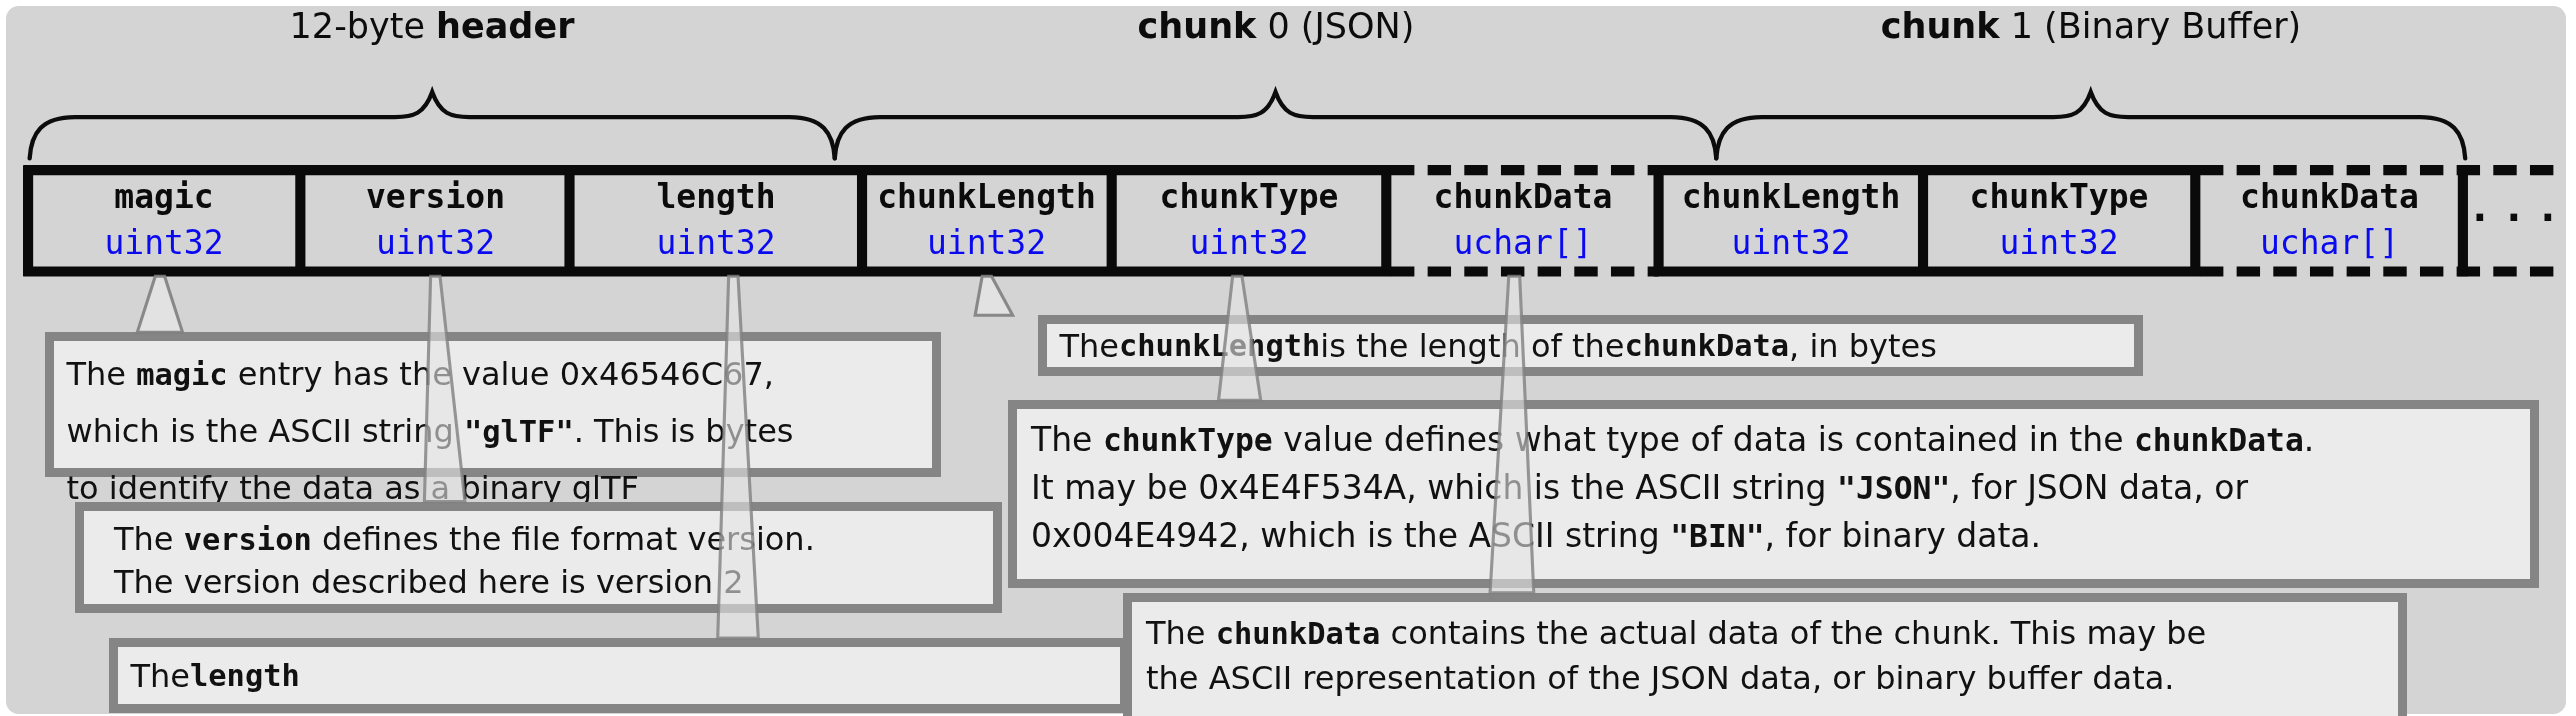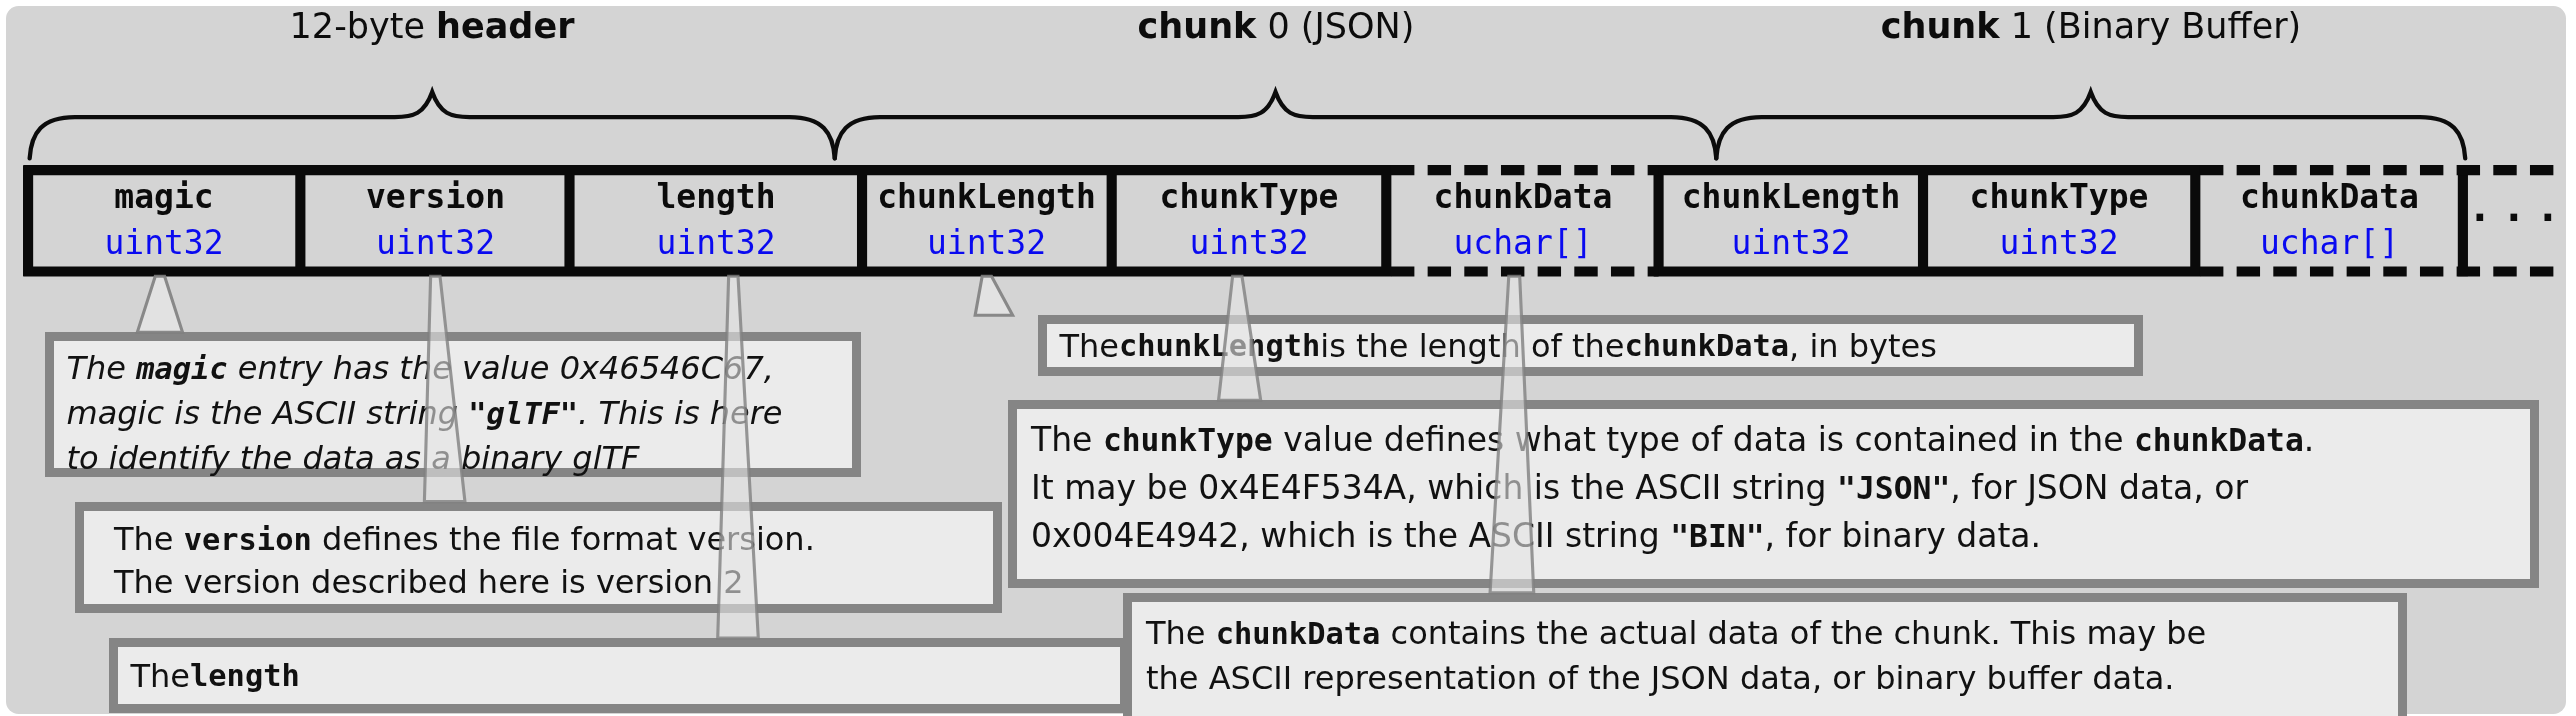--- a/index.html
+++ b/index.html
@@ -25,21 +25,21 @@
   .ellipsis{position:absolute;left:2471px;top:170px;width:95px;height:101px;display:flex;
             align-items:center;justify-content:center;font-family:"DejaVu Sans Mono",monospace;
             font-weight:700;font-size:41px;color:#0b0b0b;letter-spacing:9.4px;transform:translateY(-14%);}
 
   
   .callout{position:absolute;background:var(--callout-bg,#ebebeb);
            border:9.4px solid var(--callout-border,#858585);box-sizing:border-box;
            color:#111;font-size:32px;white-space:nowrap;}
   .callout .seg-code{font-family:"DejaVu Sans Mono",monospace;font-weight:700;font-size:0.95em;}
   .co-center{display:flex;align-items:center;padding-left:12.5px;}
-  #co-magic{left:45px;top:332px;width:816px;height:145px;padding:4.7px 0 0 12.5px;line-height:44px;font-style:italic;}
+  #co-magic{left:45px;top:332px;width:896px;height:145px;padding:4.7px 0 0 12.5px;line-height:56px;}
   #co-version{left:75px;top:502px;width:927px;height:111px;padding:7px 0 0 30px;line-height:43px;}
   #co-length{left:109px;top:638px;width:1020px;height:75px;}
   #co-chunklength{left:1038px;top:315px;width:1105px;height:61px;}
   #co-chunktype{left:1008px;top:400px;width:1531px;height:188px;padding:7px 0 0 14px;line-height:48px;font-size:33px;}
   #co-chunkdata{left:1123px;top:593px;width:1284px;height:146px;padding:9.4px 0 0 14px;line-height:44px;}
 </style>
 </head>
 <body>
 
 <div id="stage" style="--type-blue: #0a0af0; --callout-bg: #ebebeb; --callout-border: #858585;">
@@ -94,21 +94,21 @@
     <div class="fname">chunkType</div>
     <div class="ftype">uint32</div>
   </div>
   <div class="cell" style="left:2202px;width:255px">
     <div class="fname">chunkData</div>
     <div class="ftype">uchar[]</div>
   </div>
 
   <div class="ellipsis">...</div>
 
-  <div class="callout" id="co-magic"><span>The </span><span class="seg-code">magic</span><span> entry has the value 0x46546C67,</span><br><span>magic is the ASCII string </span><span class="seg-code">"glTF"</span><span>. This is here</span><br><span>to identify the data as a binary glTF</span></div>
+  <div class="callout" id="co-magic"><span>The </span><span class="seg-code">magic</span><span> entry has the value 0x46546C67,</span><br><span>which is the ASCII string </span><span class="seg-code">"glTF"</span><span>. This is bytes</span><br><span>to identify the data as a binary glTF</span></div>
   <div class="callout" id="co-version"><span>The </span><span class="seg-code">version</span><span> defines the file format version.</span><br><span>The version described here is version 2</span></div>
   <div class="callout co-center" id="co-length">
       <span>The </span>
       <span class="seg-code">length</span>
     </div>
   <div class="callout co-center" id="co-chunklength">
       <span>The </span>
       <span class="seg-code">chunkLength</span>
       <span> is the length of the </span>
       <span class="seg-code">chunkData</span>

